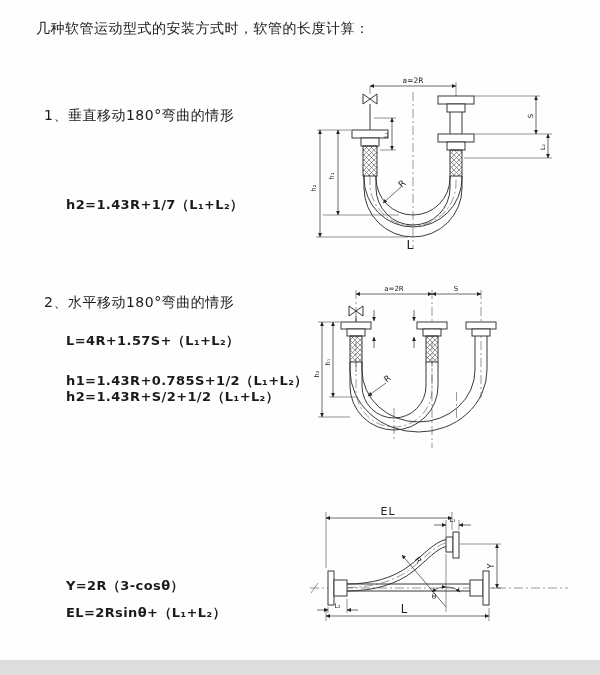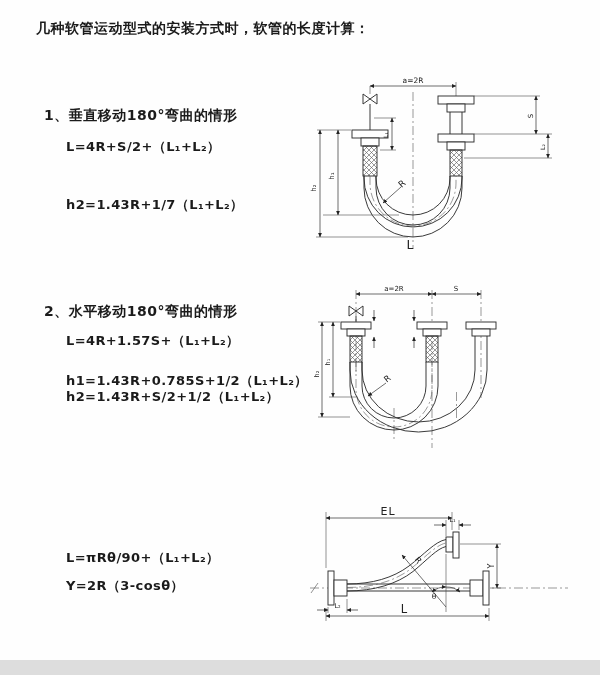--- a/index.html
+++ b/index.html
@@ -7,25 +7,25 @@
   body {
     background:#ffffff;
     font-family:"DejaVu Sans","Liberation Sans",sans-serif;
     color:#1b1b1b;
     position:relative;
     overflow:hidden;
   }
   .page { position:absolute; inset:0; background:#fefefe; }
   .title {
     position:absolute; left:36px; top:20px;
-    font-size:14px; font-weight:bold; letter-spacing:.5px; white-space:nowrap;
+    font-size:14px; font-weight:normal; letter-spacing:.5px; white-space:nowrap;
   }
   .sec-heading {
     position:absolute; left:44px;
-    font-size:14px; font-weight:bold; letter-spacing:.5px; white-space:nowrap;
+    font-size:14px; font-weight:normal; letter-spacing:.5px; white-space:nowrap;
   }
   .formula {
     position:absolute; left:66px;
     font-size:13px; font-weight:bold; letter-spacing:.4px; white-space:nowrap;
   }
   svg { position:absolute; overflow:visible; }
   svg text { font-family:"DejaVu Sans",sans-serif; fill:#222; }
   .ln   { stroke:#2f2f2f; stroke-width:.95; fill:none; }
   .thin { stroke:#4a4a4a; stroke-width:.6;  fill:none; }
   .cl   { stroke:#555;    stroke-width:.6;  fill:none; stroke-dasharray:9 3 2 3; }
@@ -38,30 +38,29 @@
   }
 </style>
 </head>
 <body>
 
 <div class="page">
 
   <div class="title">几种软管运动型式的安装方式时，软管的长度计算：</div>
 
   <div class="sec-heading" style="top:107px">1、垂直移动180°弯曲的情形</div>
-  <div class="formula" style="top:138px">L=4R+S/2+（L₁+L₂）</div>
   <div class="formula" style="top:196px">h2=1.43R+1/7（L₁+L₂）</div>
 
-  <div class="sec-heading" style="top:303px">2、水平移动180°弯曲的情形</div>
+  <div class="sec-heading" style="top:294px">2、水平移动180°弯曲的情形</div>
   <div class="formula" style="top:332px">L=4R+1.57S+（L₁+L₂）</div>
   <div class="formula" style="top:372px">h1=1.43R+0.785S+1/2（L₁+L₂）</div>
   <div class="formula" style="top:388px">h2=1.43R+S/2+1/2（L₁+L₂）</div>
 
-  <div class="formula" style="top:549px">L=πRθ/90+（L₁+L₂）</div>
   <div class="formula" style="top:577px">Y=2R（3-cosθ）</div>
+  <div class="formula" style="top:604px">EL=2Rsinθ+（L₁+L₂）</div>
 
   <svg style="left:304px; top:70px;" width="272" height="186" viewBox="0 0 272 186">
     <defs>
       <pattern id="braid1" width="5" height="5" patternUnits="userSpaceOnUse">
         <path d="M0,5 L5,0 M0,0 L5,5" stroke="#555" stroke-width="0.6"></path>
       </pattern>
       <marker id="arr1" viewBox="0 0 10 10" refX="8.5" refY="5" markerWidth="7" markerHeight="7" orient="auto-start-reverse">
         <path d="M0,1 L9,5 L0,9 Z" fill="#222"></path>
       </marker>
     </defs>

